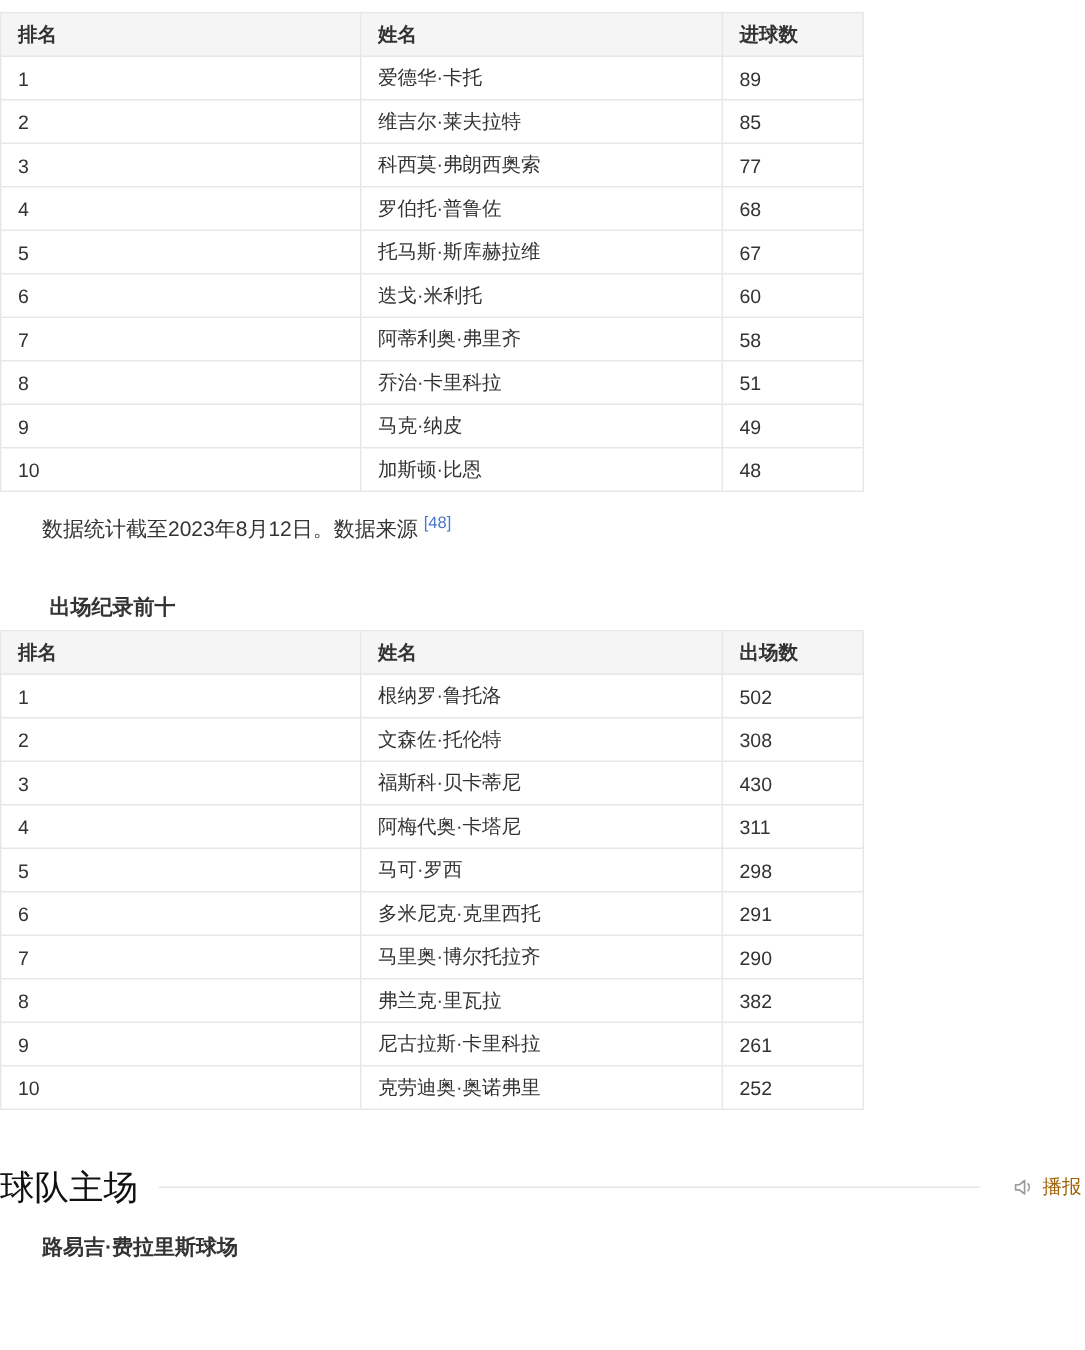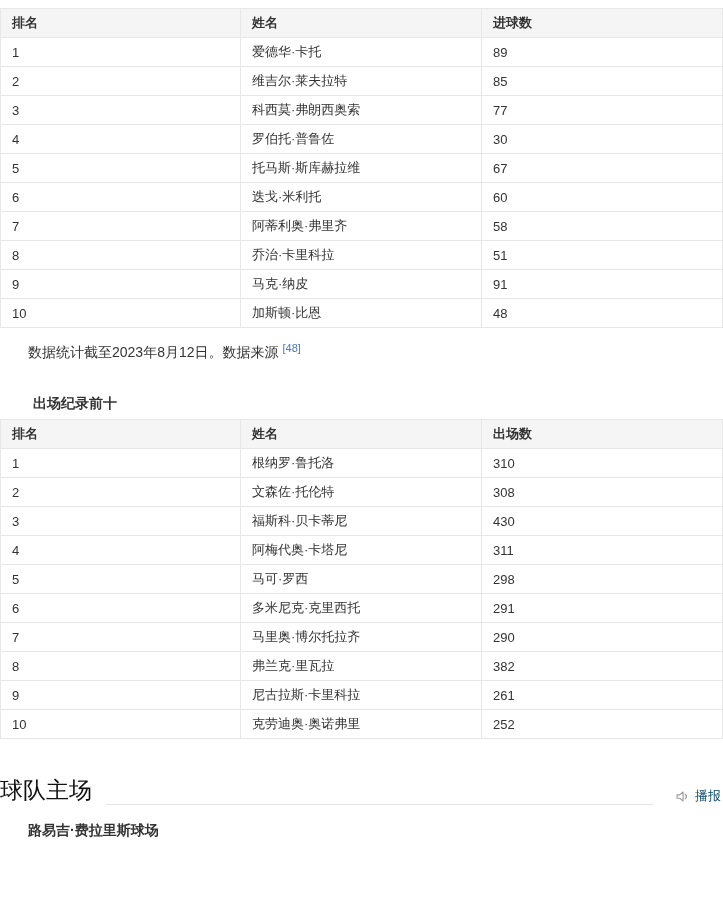--- a/index.html
+++ b/index.html
@@ -8,45 +8,45 @@
     font-family:"Liberation Sans",sans-serif;color:#333;
     position:relative;
   }
   .content{padding-top:8px;}
   .section-title{
     font-size:14px;font-weight:700;color:#333;
     margin:0 0 20px 28px;line-height:20px;
   }
   .section-title.second{margin-top:31px;margin-bottom:6px;margin-left:33px;}
   table.rank-table{
-    border-collapse:collapse;width:723px;table-layout:fixed;
+    border-collapse:collapse;width:576px;table-layout:fixed;
   }
   table.rank-table th,table.rank-table td{
     border:1px solid #e7e7e7;height:29px;box-sizing:border-box;
     padding:0 0 0 11px;font-size:13px;text-align:left;vertical-align:middle;
     color:#333;white-space:nowrap;overflow:hidden;
   }
   table.rank-table th{background:#f5f5f5;font-weight:700;}
   .footnote{
     margin:15px 0 0 28px;font-size:14px;line-height:18px;color:#333;
   }
   .footnote a.ref{
     color:#4a77c9;font-size:11px;text-decoration:none;margin-left:4px;
     position:relative;top:-5px;
   }
   .heading-row{
-    display:flex;align-items:flex-end;margin-top:36px;padding-right:2px;
+    display:flex;align-items:center;margin-top:36px;padding-right:2px;
   }
   .heading-row h2{
     font-size:23px;font-weight:500;color:#111;margin:0;line-height:30px;
     white-space:nowrap;
   }
   .divider{flex:1;height:1px;background:#e5e5e5;margin:0 22px 0 14px;}
   .broadcast{
-    display:flex;align-items:center;gap:5px;color:#0c4a6e;font-size:13px;
+    display:flex;align-items:center;gap:5px;color:#a16207;font-size:13px;
     cursor:pointer;white-space:nowrap;background:none;border:none;
     font-family:inherit;padding:0;
   }
   .broadcast svg{display:block;}
   .partial-line{
     margin:15px 0 0 28px;font-size:14px;font-weight:700;color:#333;
     line-height:20px;white-space:nowrap;
   }
 </style>
 </head>
@@ -80,21 +80,21 @@
           <td>85</td>
         </tr>
         <tr>
           <td>3</td>
           <td>科西莫·弗朗西奥索</td>
           <td>77</td>
         </tr>
         <tr>
           <td>4</td>
           <td>罗伯托·普鲁佐</td>
-          <td>30</td>
+          <td>68</td>
         </tr>
         <tr>
           <td>5</td>
           <td>托马斯·斯库赫拉维</td>
           <td>67</td>
         </tr>
         <tr>
           <td>6</td>
           <td>迭戈·米利托</td>
           <td>60</td>
@@ -105,21 +105,21 @@
           <td>58</td>
         </tr>
         <tr>
           <td>8</td>
           <td>乔治·卡里科拉</td>
           <td>51</td>
         </tr>
         <tr>
           <td>9</td>
           <td>马克·纳皮</td>
-          <td>91</td>
+          <td>49</td>
         </tr>
         <tr>
           <td>10</td>
           <td>加斯顿·比恩</td>
           <td>48</td>
         </tr>
       </tbody>
   </table>
 
   <div class="footnote">
@@ -138,21 +138,21 @@
       <tr>
         <th>排名</th>
         <th>姓名</th>
         <th>出场数</th>
       </tr>
     </thead>
     <tbody>
         <tr>
           <td>1</td>
           <td>根纳罗·鲁托洛</td>
-          <td>310</td>
+          <td>502</td>
         </tr>
         <tr>
           <td>2</td>
           <td>文森佐·托伦特</td>
           <td>308</td>
         </tr>
         <tr>
           <td>3</td>
           <td>福斯科·贝卡蒂尼</td>
           <td>430</td>

